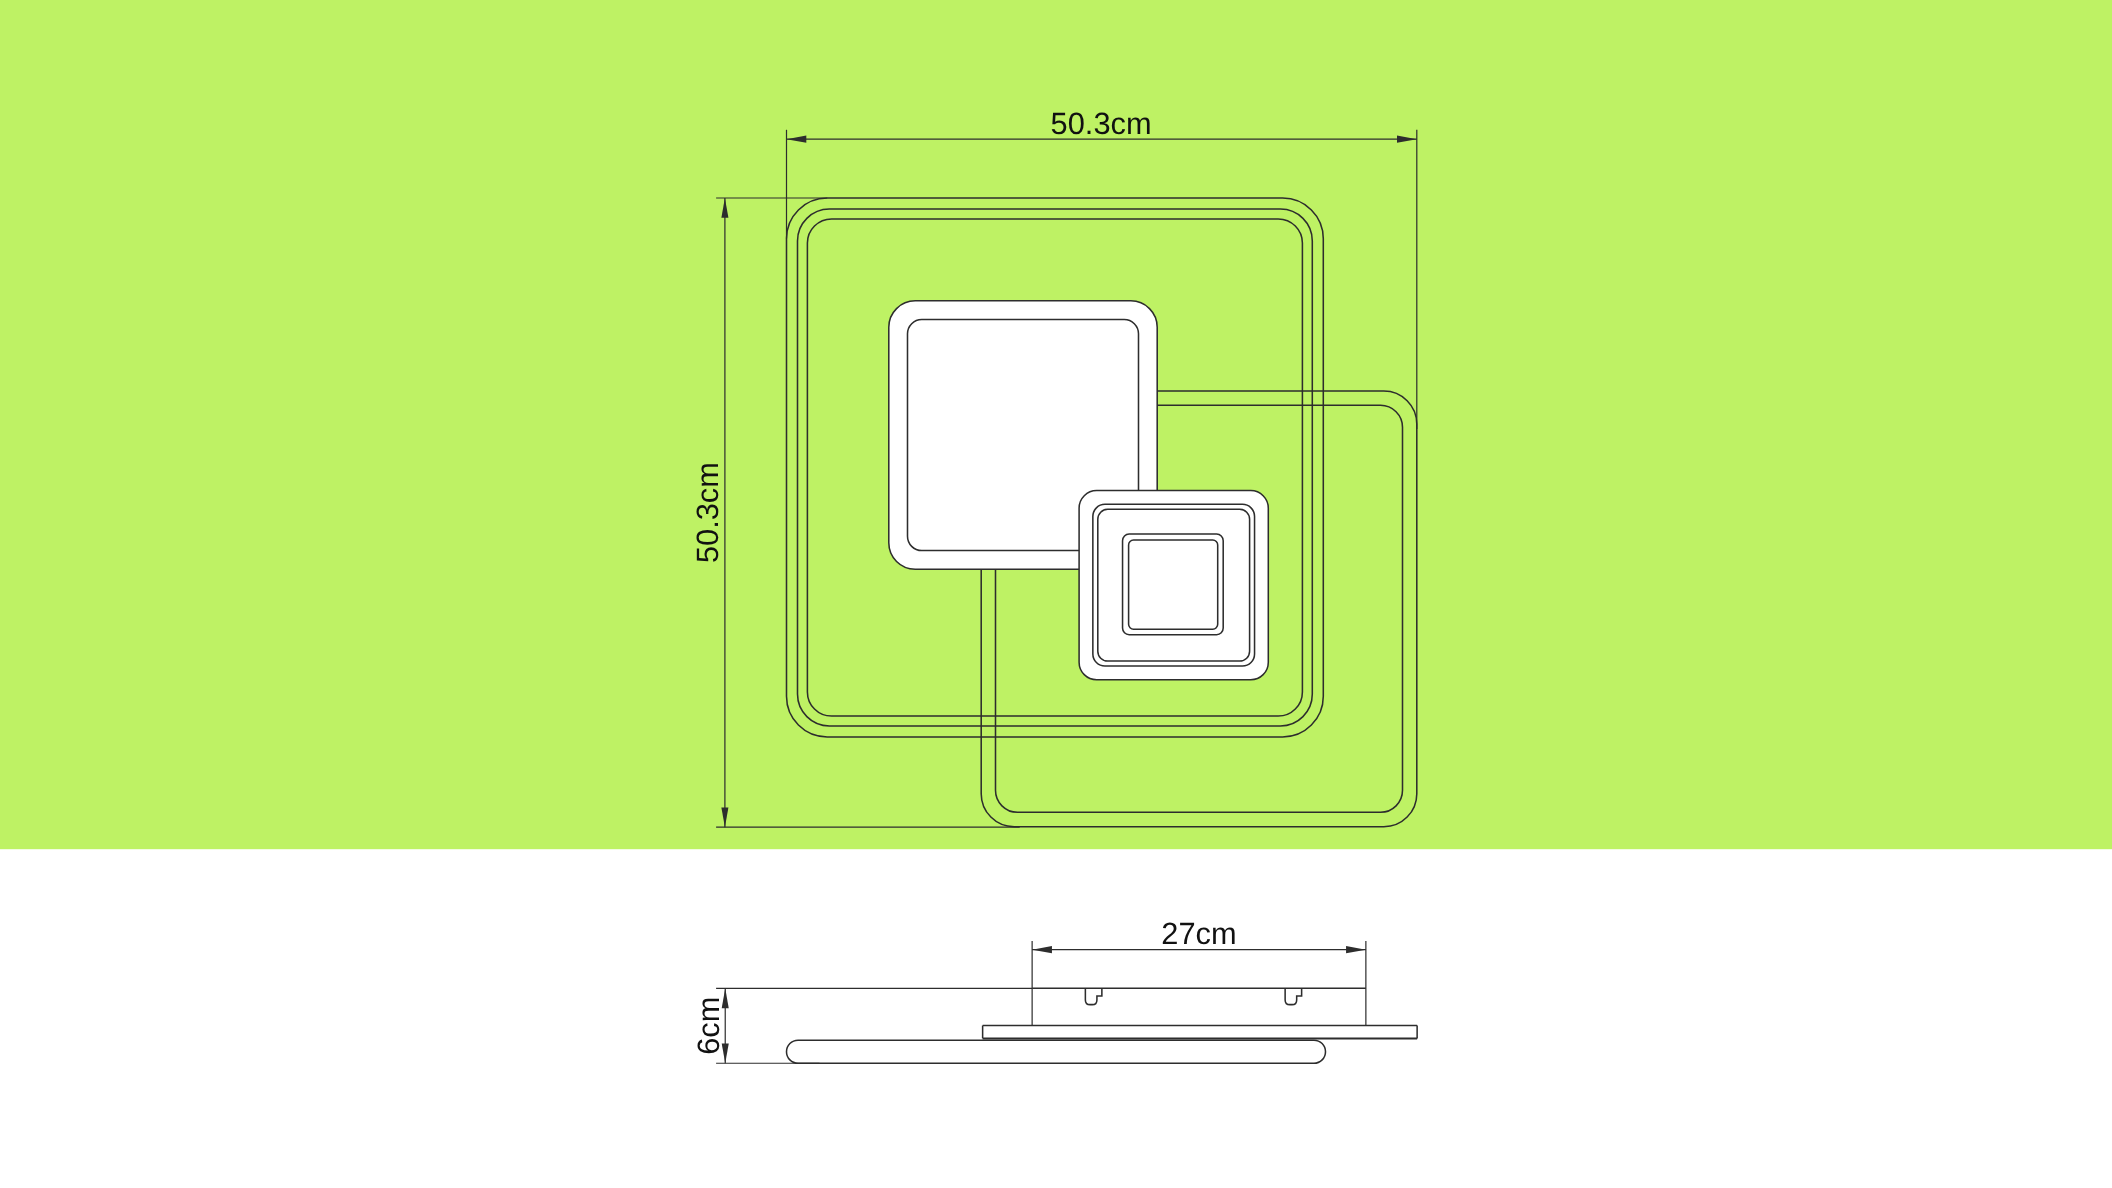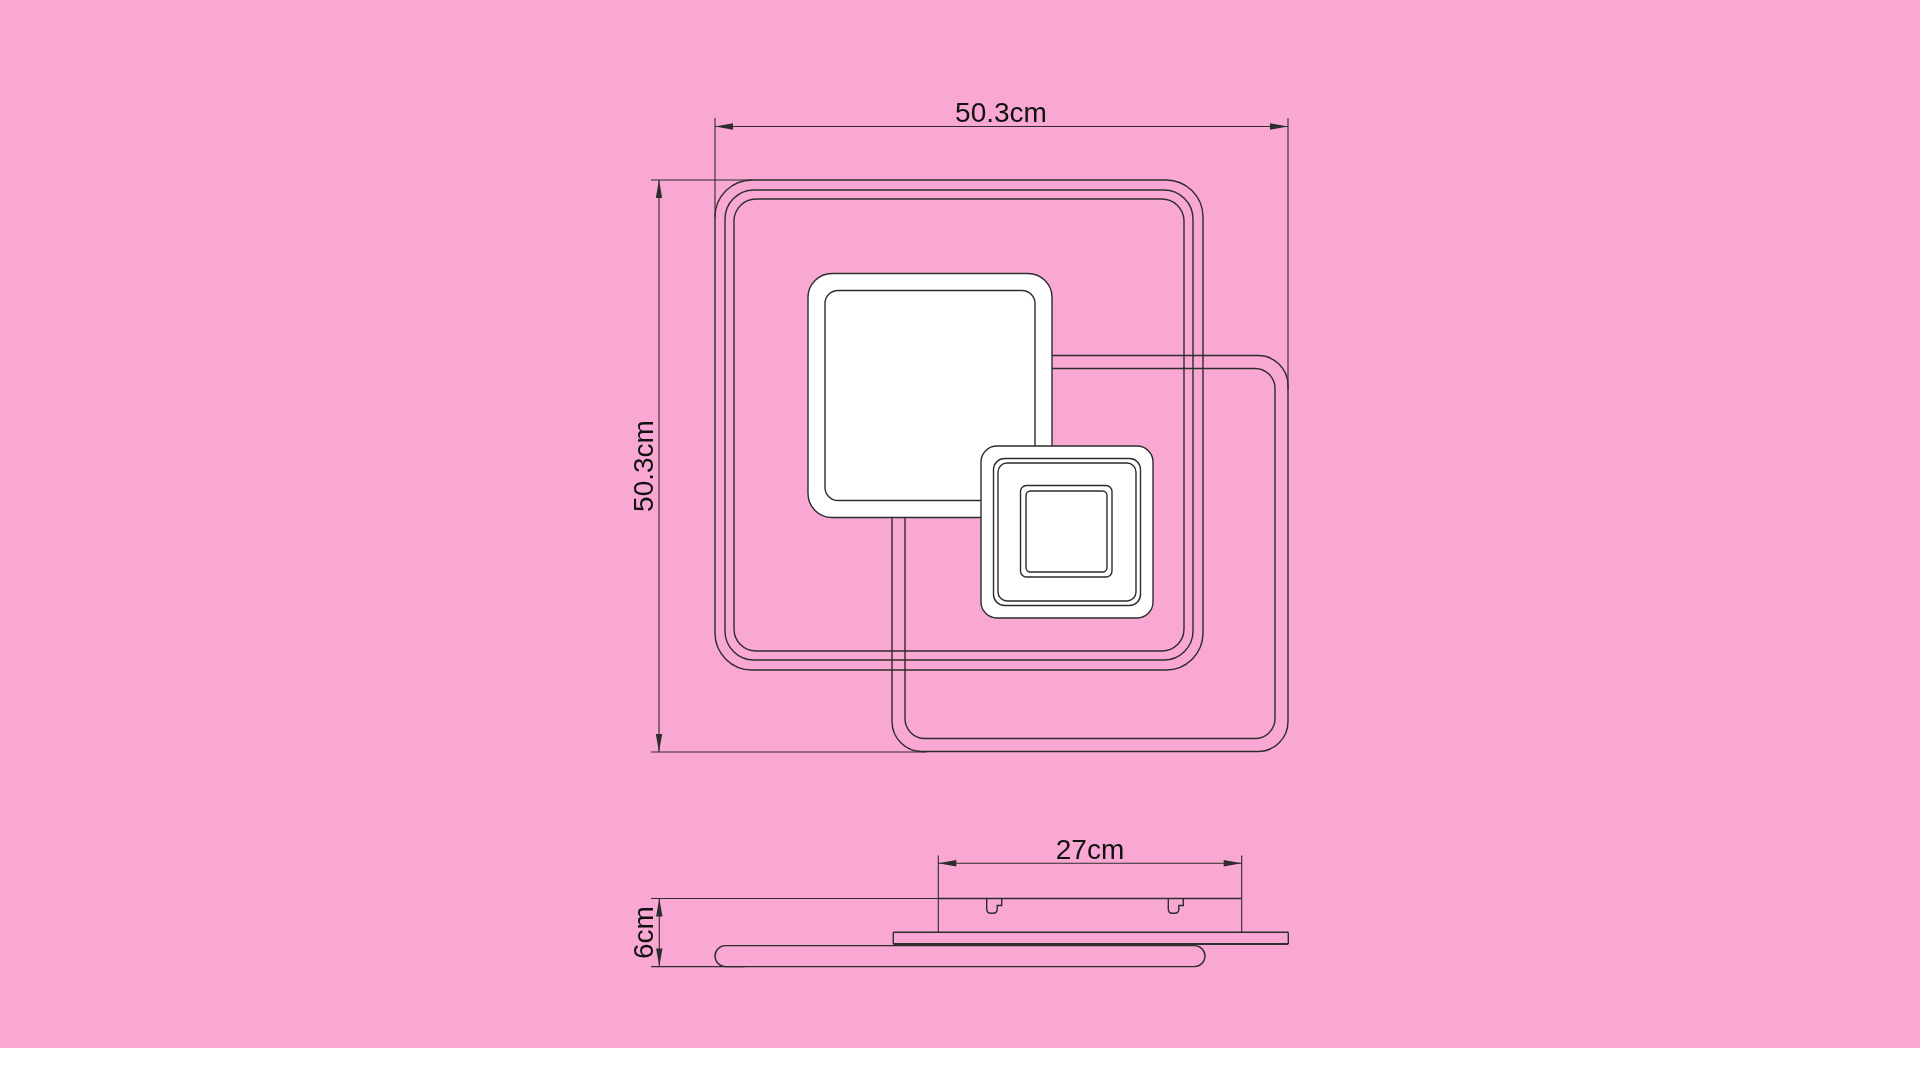--- a/index.html
+++ b/index.html
@@ -7,22 +7,22 @@
     padding: 0;
     background: #ffffff;
     width: 1920px;
     height: 1080px;
     overflow: hidden;
     font-family: "Liberation Sans", sans-serif;
   }
   #canvas-wrap {
     position: relative;
     width: 1920px;
-    height: 1048px;
-    background: #f9a8d4;
+    height: 772px;
+    background: #bef264;
   }
   svg { display: block; }
   .frame-line   { fill: none; stroke: #2d2d2d; stroke-width: 1.4; }
   .panel        { fill: #ffffff; stroke: #2d2d2d; stroke-width: 1.4; }
   .ring         { fill: none; stroke: #2d2d2d; stroke-width: 1.4; }
   .dim-line     { fill: none; stroke: #2d2d2d; stroke-width: 1.1; }
   .thick-line   { fill: none; stroke: #2d2d2d; stroke-width: 1.8; }
   .arrow        { fill: #2d2d2d; stroke: none; }
   .dim-text {
     font-family: "Liberation Sans", sans-serif;

